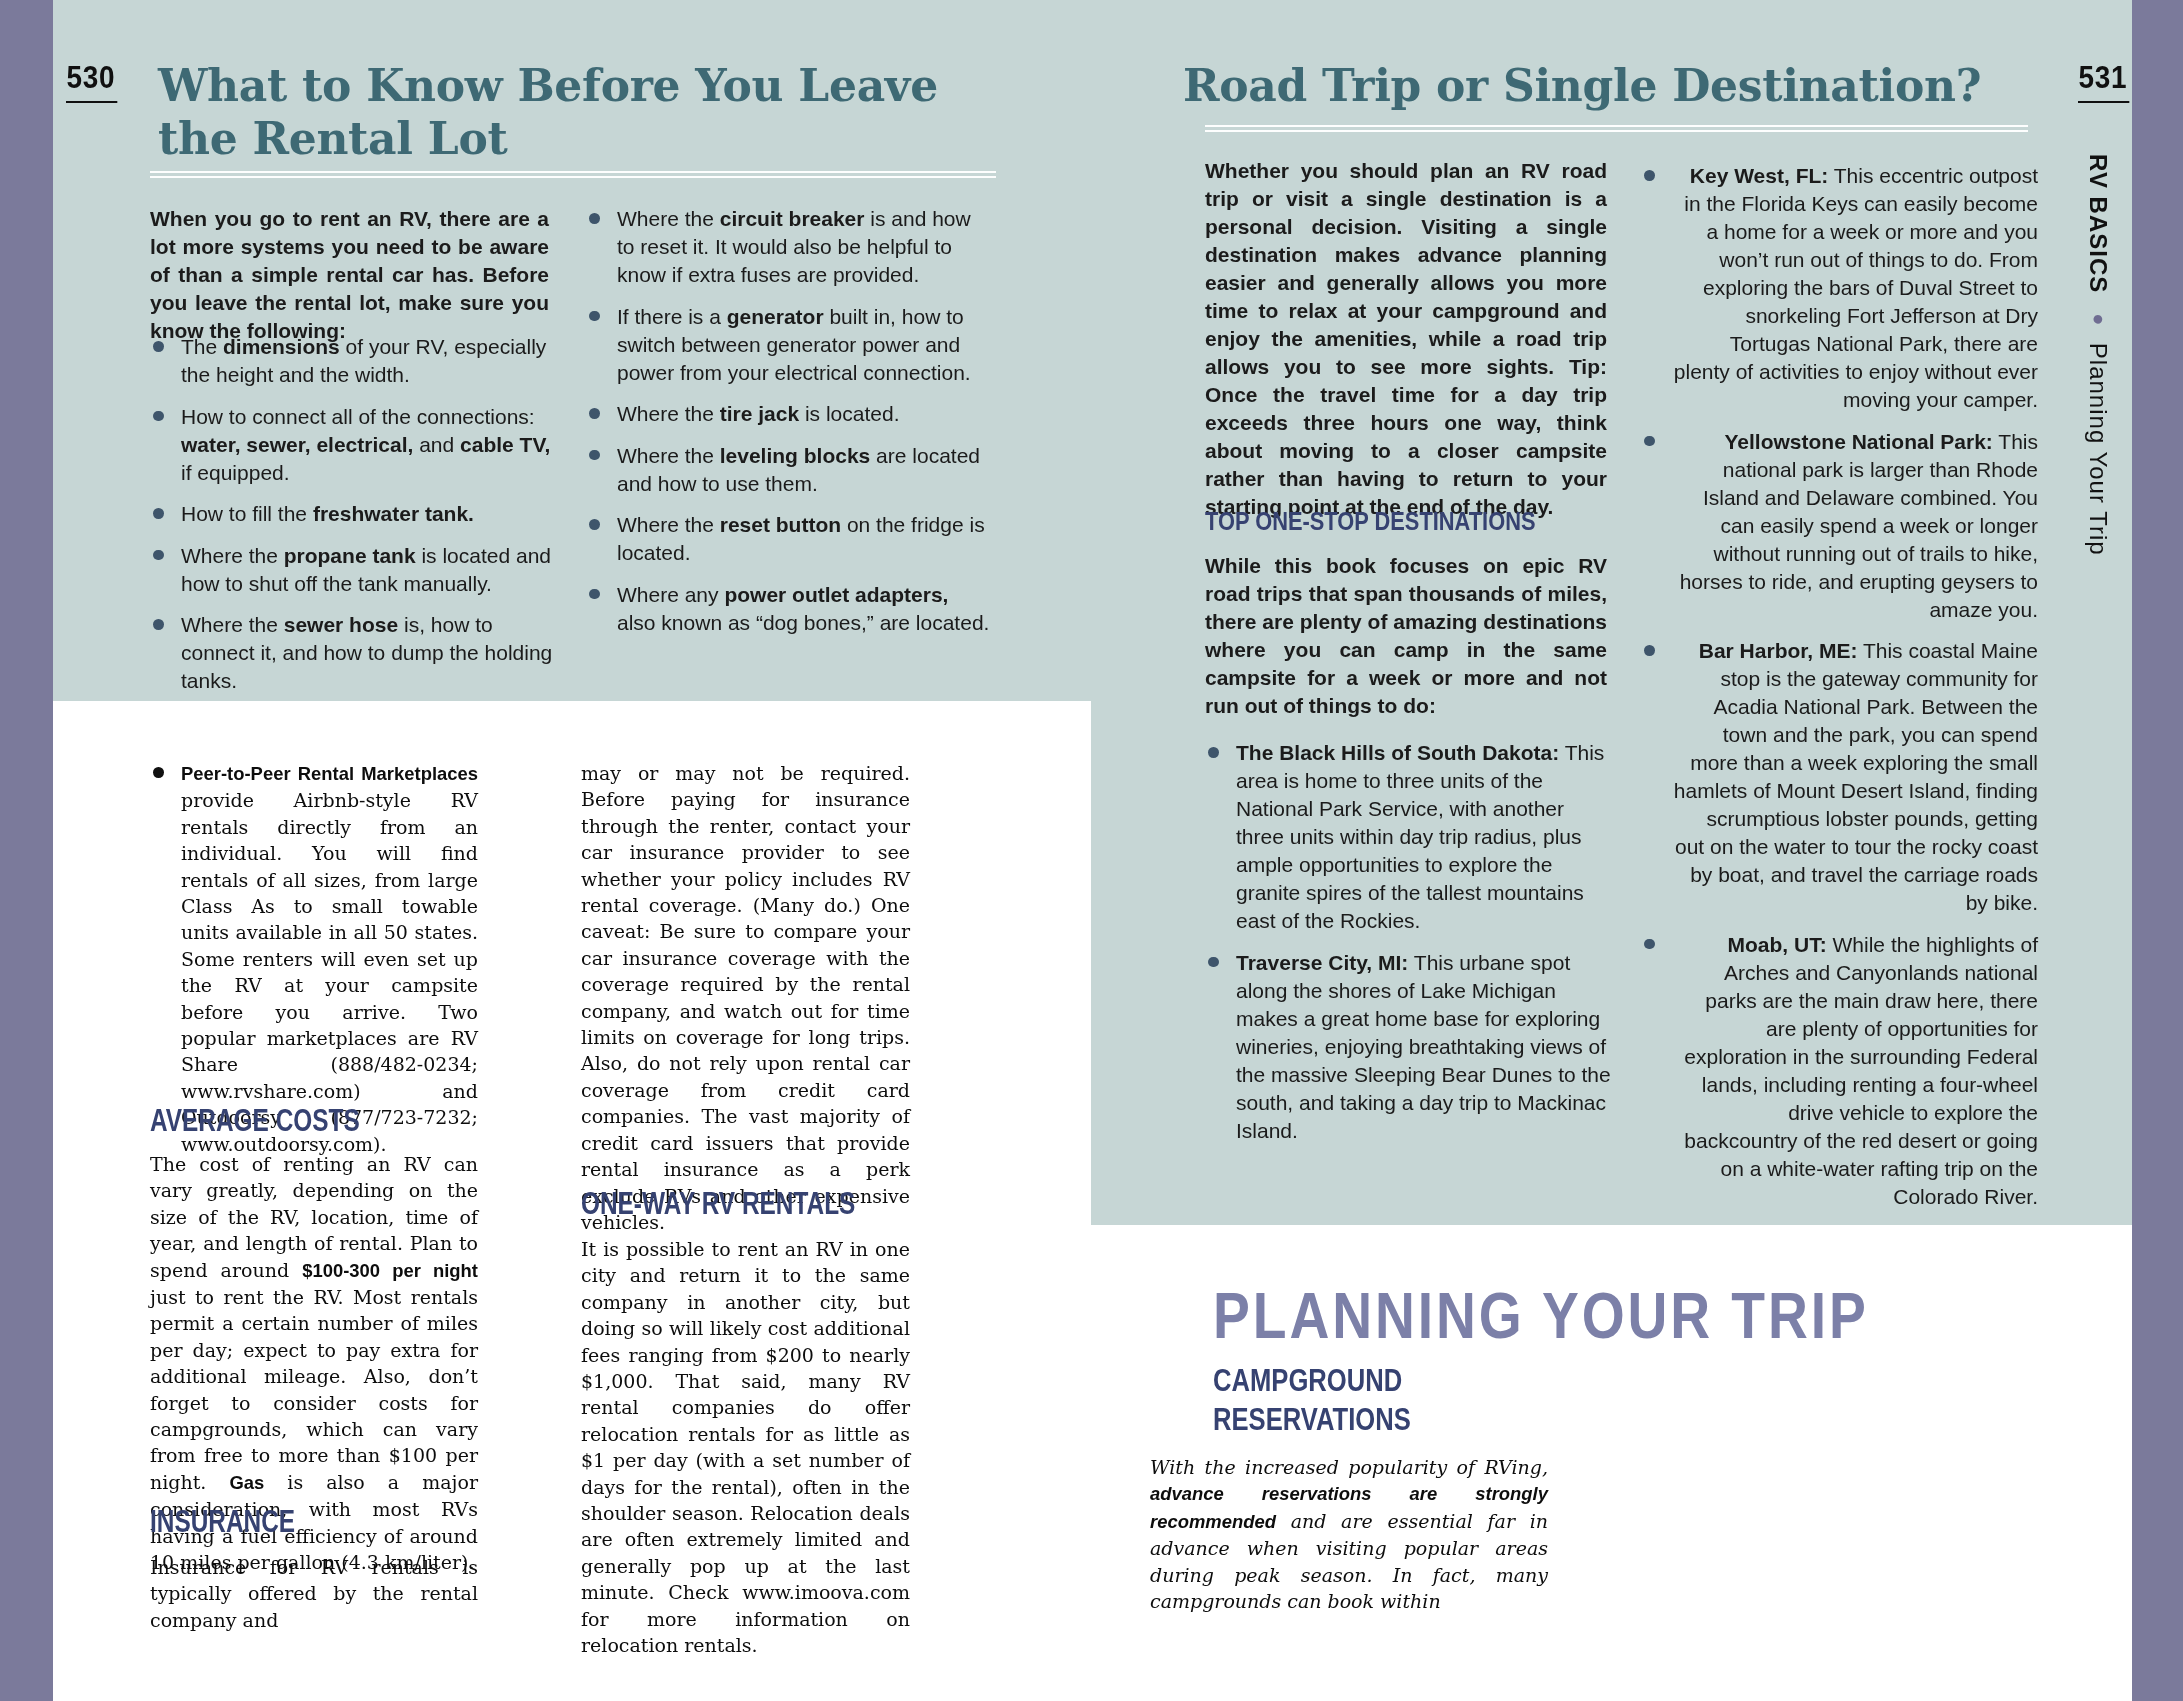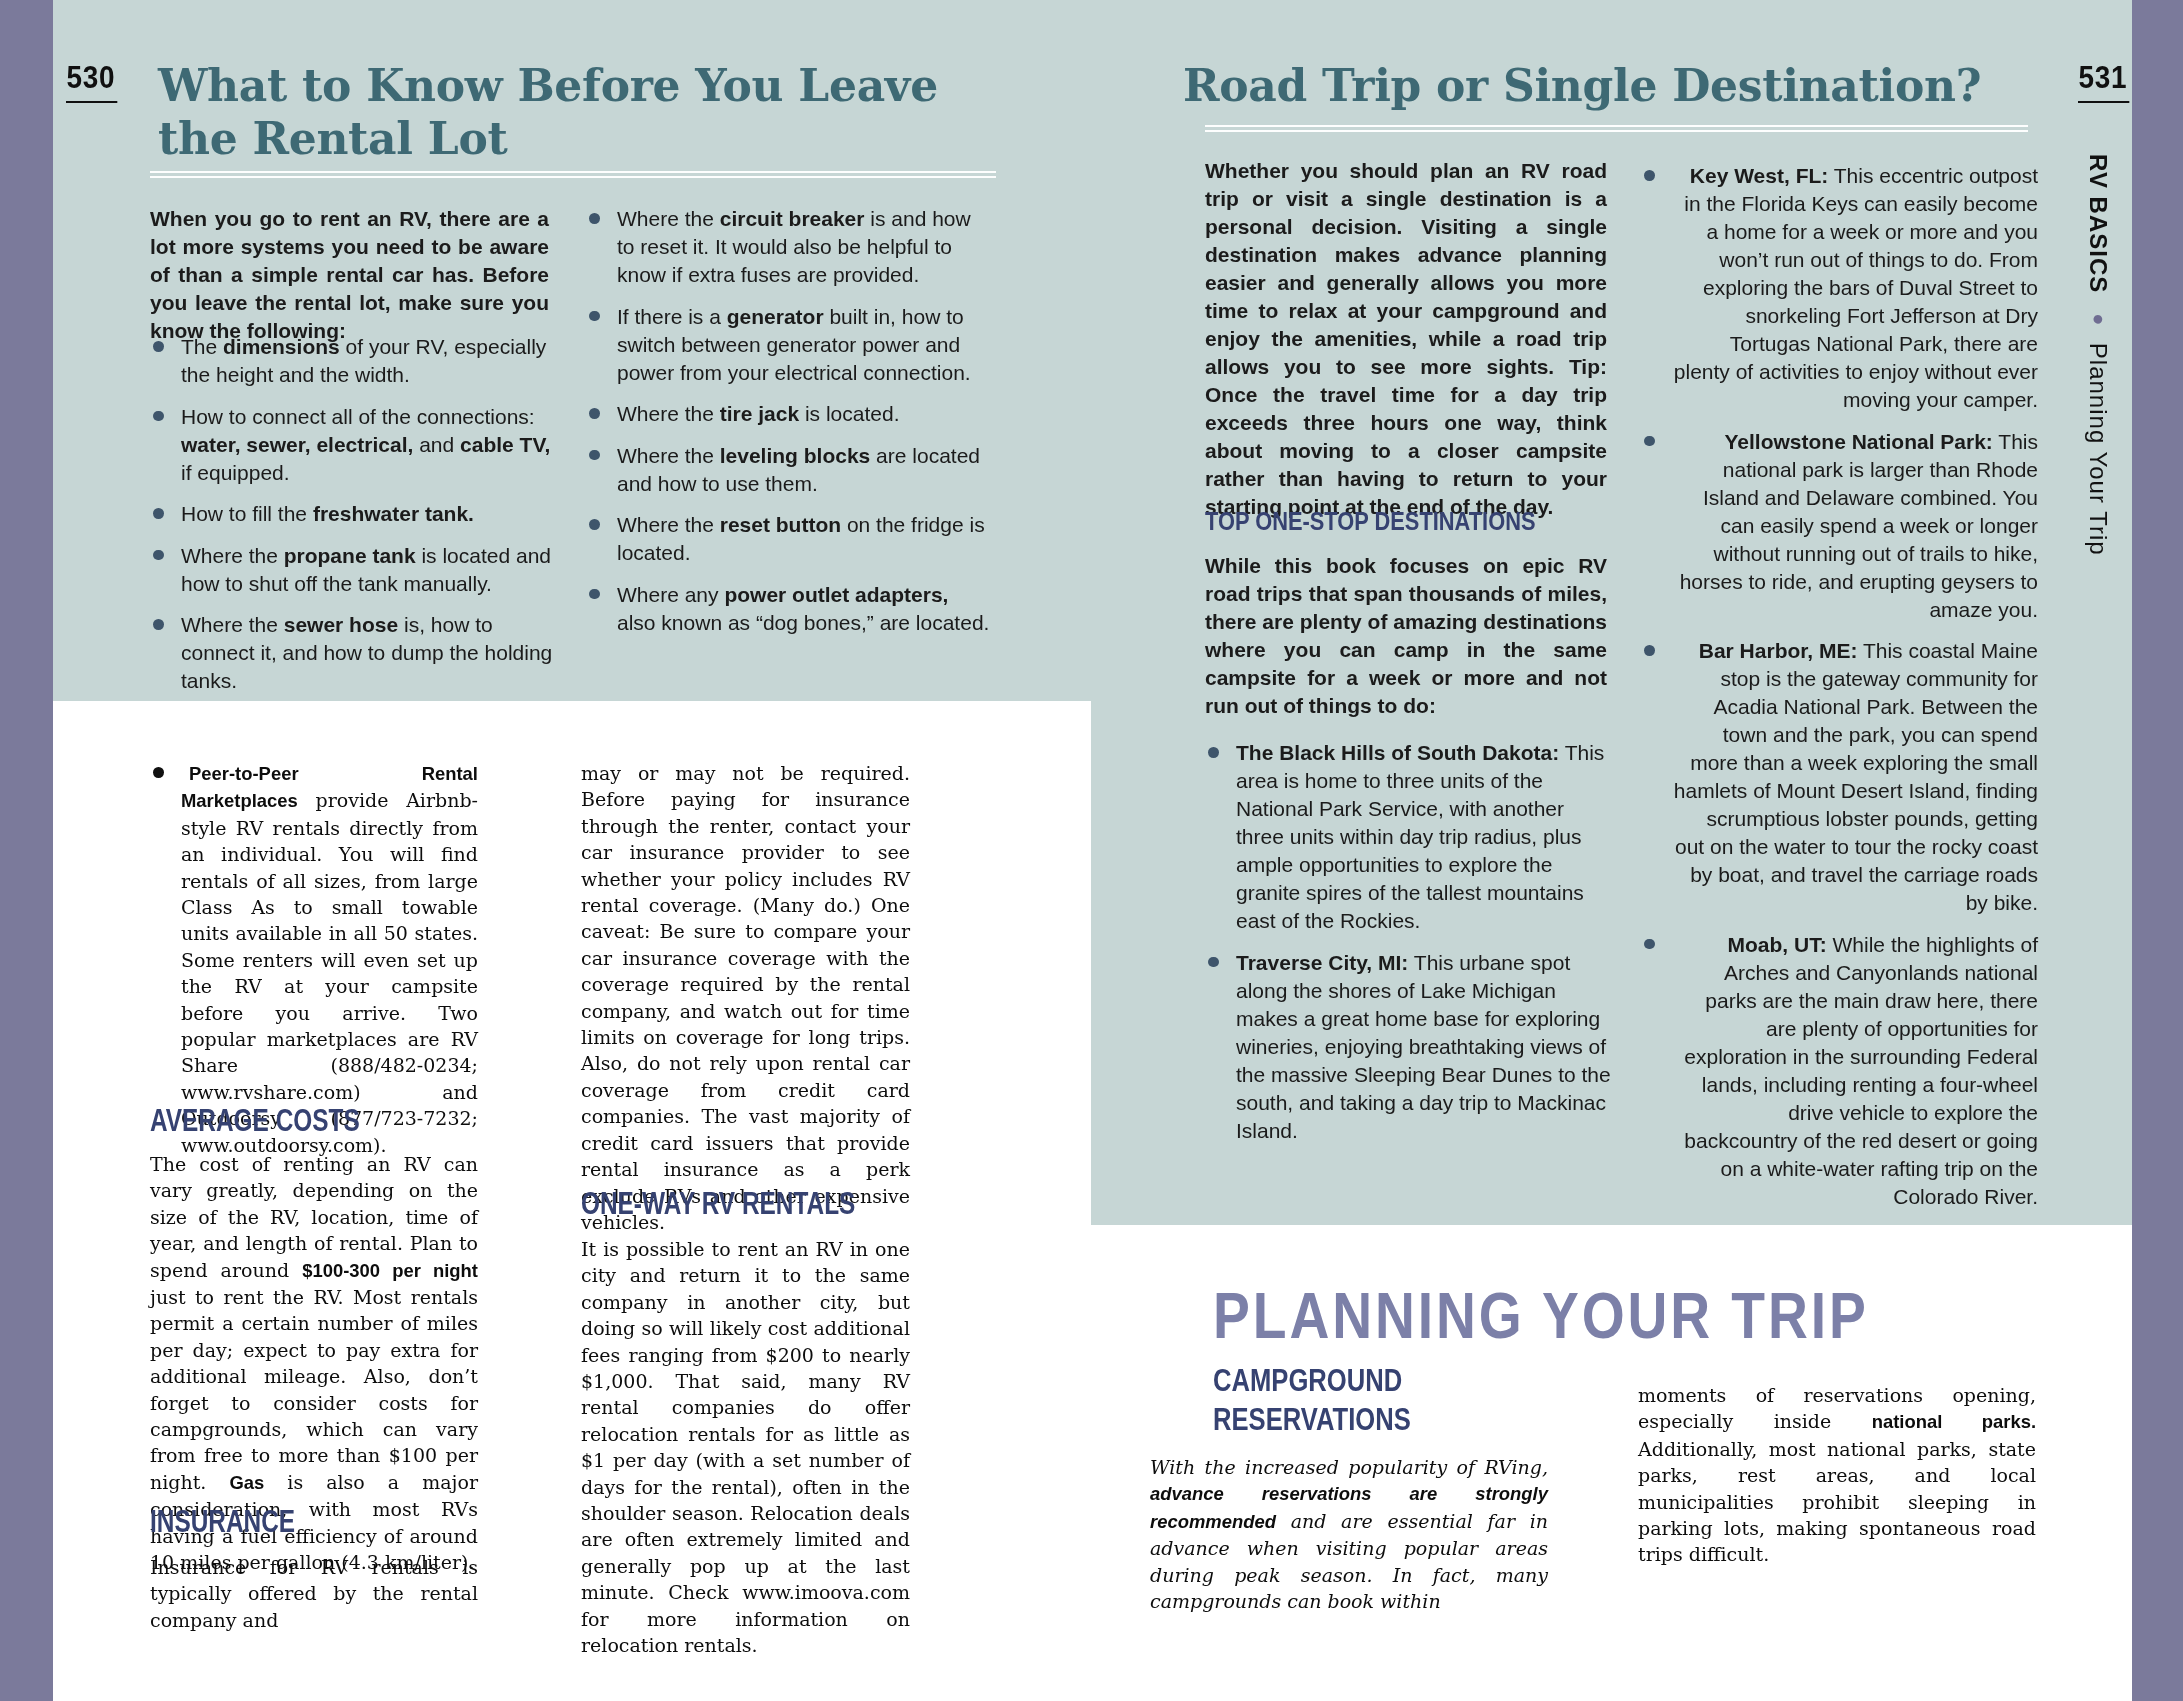--- a/index.html
+++ b/index.html
@@ -53,21 +53,21 @@
   #lcol2{left:586px;top:205px;width:406px;}
   #rcol1{left:1205px;top:739px;width:409px;}
   #rcol2{left:1641px;top:162px;width:397px;text-align:right;}
 
   
   .serif-body{position:absolute;margin:0;font-family:"DejaVu Serif",serif;font-size:19px;
               line-height:26.4px;color:#0d0d0d;text-align:justify;}
   .serif-body b,.serif-list li b{font-family:"Liberation Sans",sans-serif;font-weight:700;font-size:.97em;}
   .serif-list li{font-family:"DejaVu Serif",serif;font-size:19px;line-height:26.4px;color:#0d0d0d;text-align:justify;}
   .serif-list li::before{background:#101010;top:7.4px;}
-  .lead{font-family:"Liberation Sans",sans-serif;font-weight:700;font-size:.97em;margin-left:8px;}
+  .lead{font-family:"Liberation Sans",sans-serif;font-weight:700;font-size:.97em;}
   #peer{left:150px;top:760px;width:328px;}
   #avg-para{left:150px;top:1151px;width:328px;}
   #ins-para{left:150px;top:1554px;width:328px;}
   #cont2{left:581px;top:760px;width:329px;}
   #oneway-para{left:581px;top:1236px;width:329px;}
   #plan-col1{left:1150px;top:1454px;width:398px;font-style:italic;}
   #plan-col2{left:1638px;top:1382px;width:398px;}
 
   
   .small-header{position:absolute;margin:0;font-weight:800;color:#364271;font-size:30.5px;
@@ -154,20 +154,19 @@
   <ul class="bullets sans-list" id="rcol2">
       <li><b>Key West, FL:</b> This eccentric outpost in the Florida Keys can easily become a home for a week or more and you won’t run out of things to do. From exploring the bars of Duval Street to snorkeling Fort Jefferson at Dry Tortugas National Park, there are plenty of activities to enjoy without ever moving your camper.</li>
       <li><b>Yellowstone National Park:</b> This national park is larger than Rhode Island and Delaware combined. You can easily spend a week or longer without running out of trails to hike, horses to ride, and erupting geysers to amaze you.</li>
       <li><b>Bar Harbor, ME:</b> This coastal Maine stop is the gateway community for Acadia National Park. Between the town and the park, you can spend more than a week exploring the small hamlets of Mount Desert Island, finding scrumptious lobster pounds, getting out on the water to tour the rocky coast by boat, and travel the carriage roads by bike.</li>
       <li><b>Moab, UT:</b> While the highlights of Arches and Canyonlands national parks are the main draw here, there are plenty of opportunities for exploration in the surrounding Federal lands, including renting a four-wheel drive vehicle to explore the backcountry of the red desert or going on a white-water rafting trip on the Colorado River.</li>
     </ul>
 
   <h1 class="big-header" id="planning-h">PLANNING YOUR TRIP</h1>
   <h2 class="small-header" id="campground-h">CAMPGROUND RESERVATIONS</h2>
   <p class="serif-body" id="plan-col1">With the increased popularity of RVing, <b>advance reservations are strongly recommended</b> and are essential far in advance when visiting popular areas during peak season. In fact, many campgrounds can book within</p>
-  <p class="serif-body" id="plan-col2">moments of reservations opening, especially inside <b>national parks.</b> Additionally, most national parks, state parks, rest areas, and local municipalities prohibit sleeping in parking lots, making spontaneous road trips difficult.</p>
 
   <div class="sidebar">
     <span class="bold">RV BASICS</span><span class="dot">&nbsp; ● &nbsp;</span><span>Planning Your Trip</span>
   </div>
 
 </div>
 
 
 </body></html>

